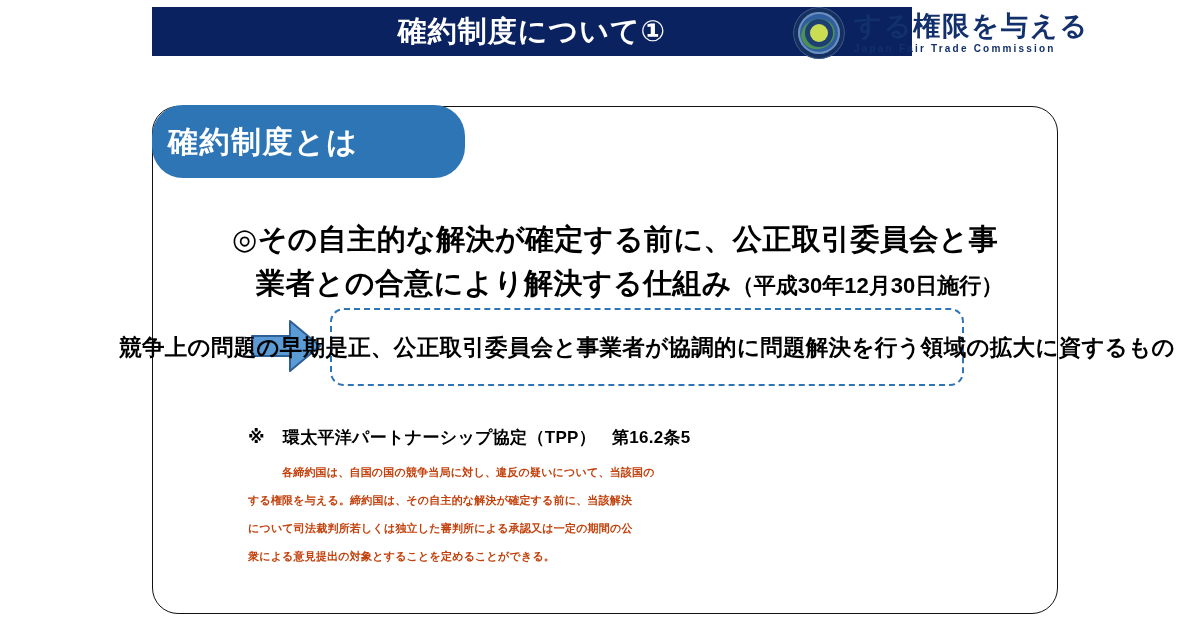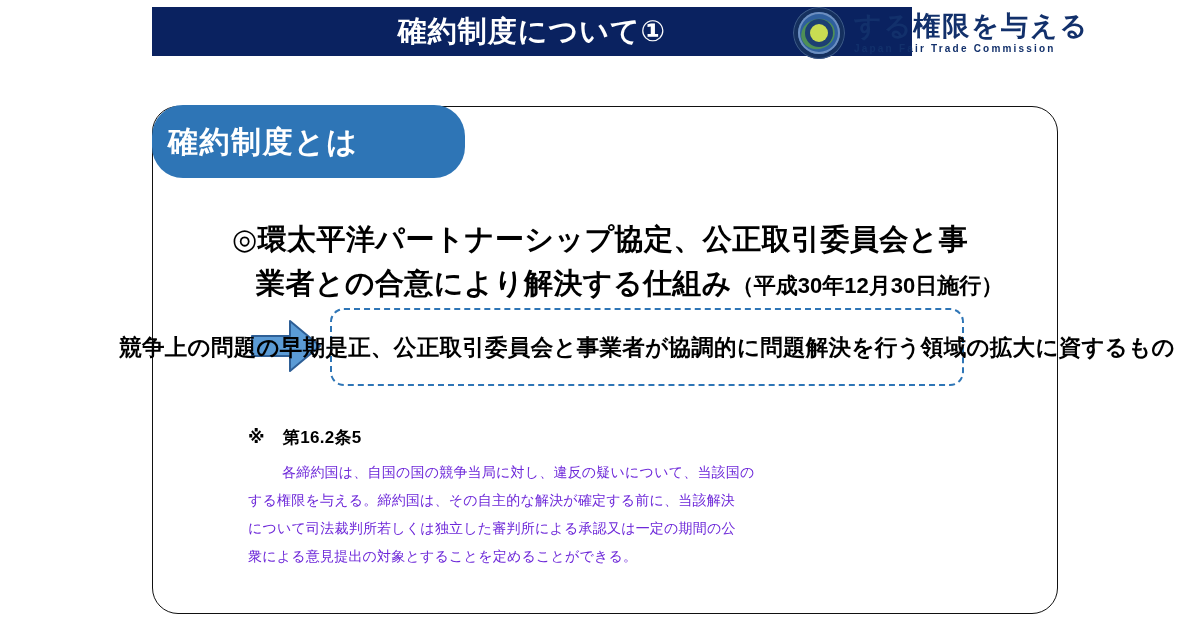--- a/index.html
+++ b/index.html
@@ -225,29 +225,29 @@
   .footnote-head {
     color: #000000;
     font-size: 17px;
     font-weight: bold;
     line-height: 28px;
     letter-spacing: 0.3px;
     white-space: nowrap;
     display: flex;
   }
   .footnote-mark { margin-right: 18px; }
-  .footnote-article { margin-left: 0; }
+  .footnote-article { margin-left: 16px; }
 
   .footnote-body {
     margin-top: 6px;
   }
   .footnote-body-line {
-    color: #6d28d9;
-    font-size: 14px;
-    font-weight: normal;
+    color: #c2410c;
+    font-size: 11px;
+    font-weight: bold;
     line-height: 28px;
     letter-spacing: 0.2px;
     white-space: nowrap;
   }
   .footnote-body-line.first {
     padding-left: 34px;
   }
 </style>
 </head>
 <body>
@@ -274,41 +274,42 @@
 
 </div>
 
 <div class="card"></div>
 
 <div class="section-chip">
   <span class="section-chip-text">確約制度とは</span>
 </div>
 
 <div class="headline">
-  <div class="headline-line">◎環太平洋パートナーシップ協定、公正取引委員会と事</div>
+  <div class="headline-line">◎その自主的な解決が確定する前に、公正取引委員会と事</div>
   <div class="headline-line indent">
     <span>業者との合意により解決する仕組み</span><span class="headline-note">（平成30年12月30日施行）</span>
   </div>
 </div>
 
 <div class="arrow">
   <svg width="72" height="56" viewBox="0 0 72 56" xmlns="http://www.w3.org/2000/svg">
     <polygon points="2,18 40,18 40,3 70,28 40,53 40,38 2,38" fill="#5b9bd5" stroke="#2e5f96" stroke-width="2" stroke-linejoin="round"></polygon>
   </svg>
 </div>
 
 <div class="callout">
   <div class="callout-line">競争上の問題の早期是正、公正取引委員会と事業者</div>
   <div class="callout-line">が協調的に問題解決を行う領域の拡大に資するもの</div>
 </div>
 
 <div class="footnote">
 
   <div class="footnote-head">
     <span class="footnote-mark">※</span>
+    <span>環太平洋パートナーシップ協定（TPP）</span>
     <span class="footnote-article">第16.2条5</span>
   </div>
 
   <div class="footnote-body">
     <div class="footnote-body-line first">各締約国は、自国の国の競争当局に対し、違反の疑いについて、当該国の</div>
     <div class="footnote-body-line">する権限を与える。締約国は、その自主的な解決が確定する前に、当該解決</div>
     <div class="footnote-body-line">について司法裁判所若しくは独立した審判所による承認又は一定の期間の公</div>
     <div class="footnote-body-line">衆による意見提出の対象とすることを定めることができる。</div>
   </div>
 

